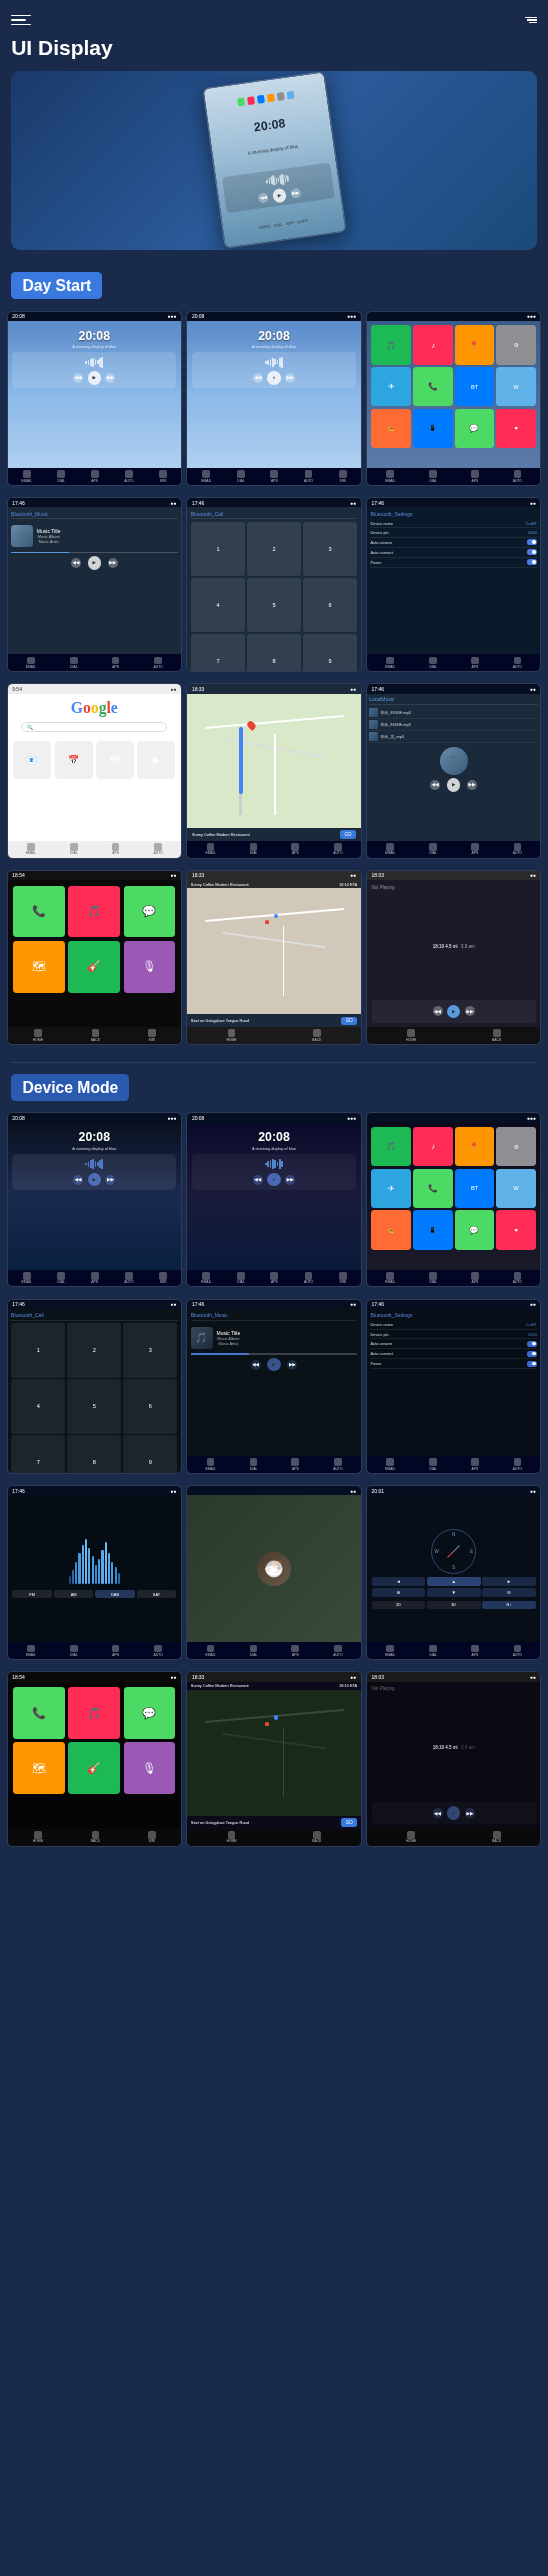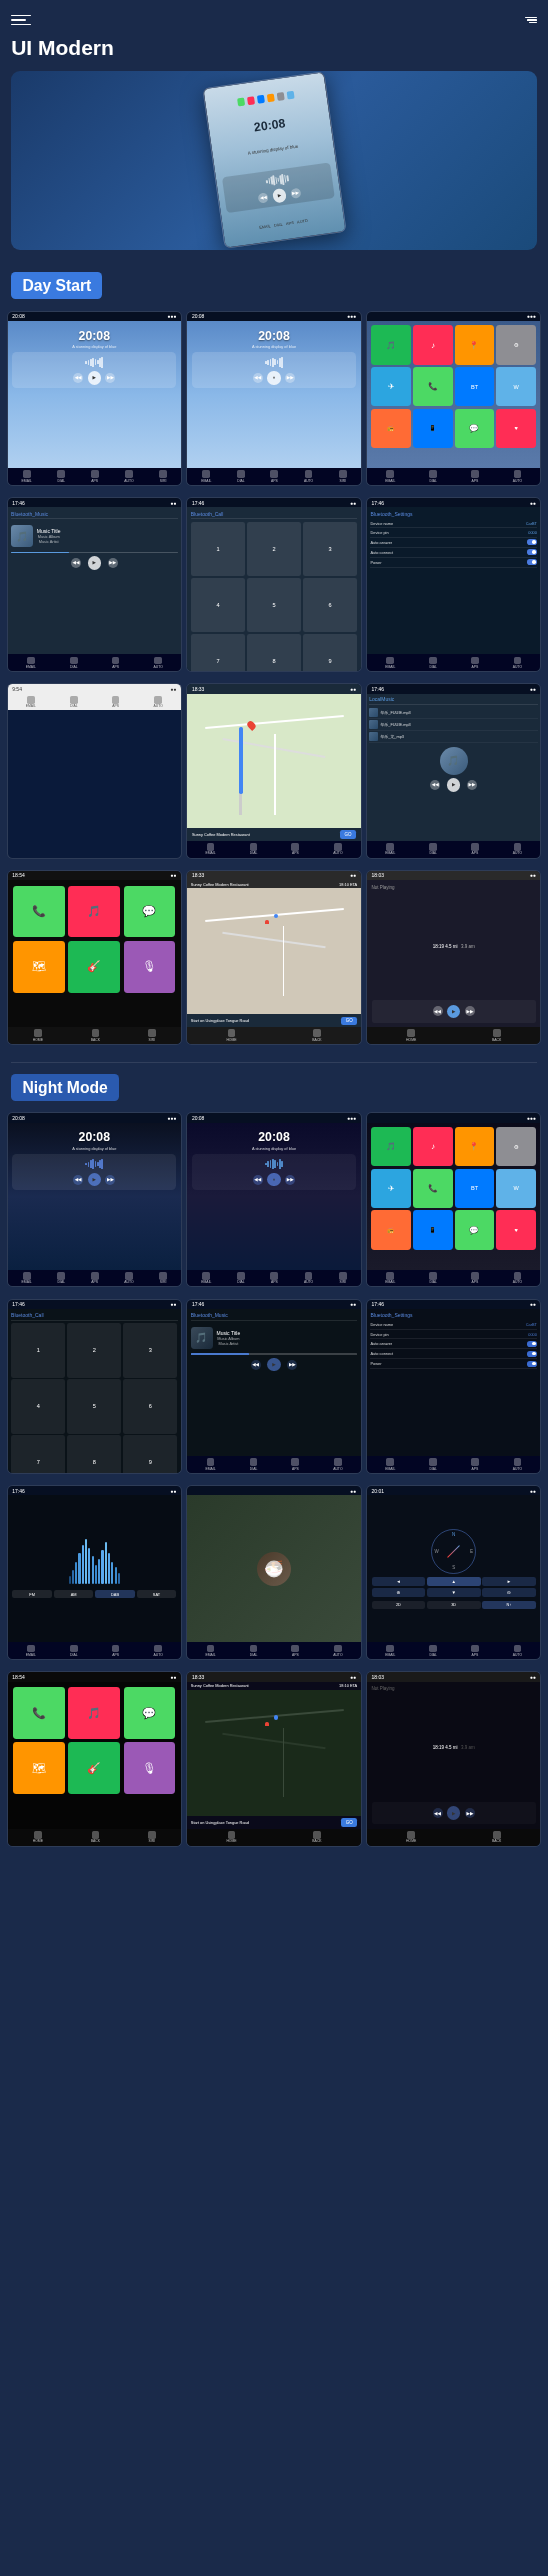--- a/index.html
+++ b/index.html
@@ -420,21 +420,21 @@
         <span></span>
     </div>
   </div>
   <div class="top-right-lines">
     <div style="width:12.3px;height:1.1px;background:white;border-radius:0.6px"></div>
     <div style="width:10px;height:1.1px;background:white;border-radius:0.6px"></div>
     <div style="width:7.8px;height:1.1px;background:white;border-radius:0.6px"></div>
   </div>
 </div>
 
-<div class="page-title">UI Modern</div>
+<div class="page-title">UI Display</div>
 
 
 <div class="hero">
   <div class="hero-device">
     <div class="hero-device-screen">
       <div style="display:flex;gap:2.2px;justify-content:center;flex-wrap:wrap;width:100%;padding:1.1px;">
         <div style="width:7.8px;height:7.8px;border-radius:1.7px;background:#4cd964;"></div>
         <div style="width:7.8px;height:7.8px;border-radius:1.7px;background:#ff2d55;"></div>
         <div style="width:7.8px;height:7.8px;border-radius:1.7px;background:#007aff;"></div>
         <div style="width:7.8px;height:7.8px;border-radius:1.7px;background:#ff9500;"></div>
@@ -756,20 +756,34 @@
 
 
 <div class="screenshot-grid">
 
   <div class="screenshot-card">
     <div class="car-screen">
       <div class="status-bar" style="background:#eee;color:#333;">
         <span>9:54</span>
           <span>●●</span>
       </div>
+      <div class="google-screen">
+        <div style="font-size:15.7px;font-weight:bold;font-family:Georgia,serif;">
+          <span style="color:#4285F4;">G</span><span style="color:#EA4335;">o</span><span style="color:#FBBC05;">o</span><span style="color:#34A853;">g</span><span style="color:#EA4335;">l</span><span style="color:#4285F4;">e</span>
+        </div>
+        <div class="google-search" style="border:0.6px solid #ddd;border-radius:11.2px;padding:2.2px 4.5px;font-size:5px;color:#999;display:flex;align-items:center;width:90%;">
+          <span>🔍</span>
+        </div>
+        <div style="display:grid;grid-template-columns:repeat(4,1fr);gap:3.4px;width:100%;margin-top:4.5px;">
+          <div style="width:100%;aspect-ratio:1;border-radius:4.5px;background:#f0f0f0;display:flex;align-items:center;justify-content:center;font-size:9px;">📧</div>
+          <div style="width:100%;aspect-ratio:1;border-radius:4.5px;background:#f0f0f0;display:flex;align-items:center;justify-content:center;font-size:9px;">📅</div>
+          <div style="width:100%;aspect-ratio:1;border-radius:4.5px;background:#f0f0f0;display:flex;align-items:center;justify-content:center;font-size:9px;">🗺</div>
+          <div style="width:100%;aspect-ratio:1;border-radius:4.5px;background:#f0f0f0;display:flex;align-items:center;justify-content:center;font-size:9px;">▶</div>
+        </div>
+      </div>
       <div class="bottom-nav" style="background:#eee;">
         <div class="nav-item" style="color:#555;">
             <div class="nav-icon" style="background:#aaa;"></div>
             <span>EMAIL</span>
           </div>
         <div class="nav-item" style="color:#555;">
             <div class="nav-icon" style="background:#aaa;"></div>
             <span>DIAL</span>
           </div>
         <div class="nav-item" style="color:#555;">
@@ -981,21 +995,21 @@
             <div class="nav-icon"></div>
             <span>BACK</span>
           </div>
       </div>
     </div>
   </div>
 </div>
 
 
 <div class="section-divider"></div>
-<div class="mode-label night">Night Mode</div>
+<div class="mode-label night">Device Mode</div>
 
 
 <div class="screenshot-grid">
 
   <div class="screenshot-card">
     <div class="car-screen">
       <div class="status-bar">
         <span>20:08</span>
           <span>●●●</span>
       </div>

